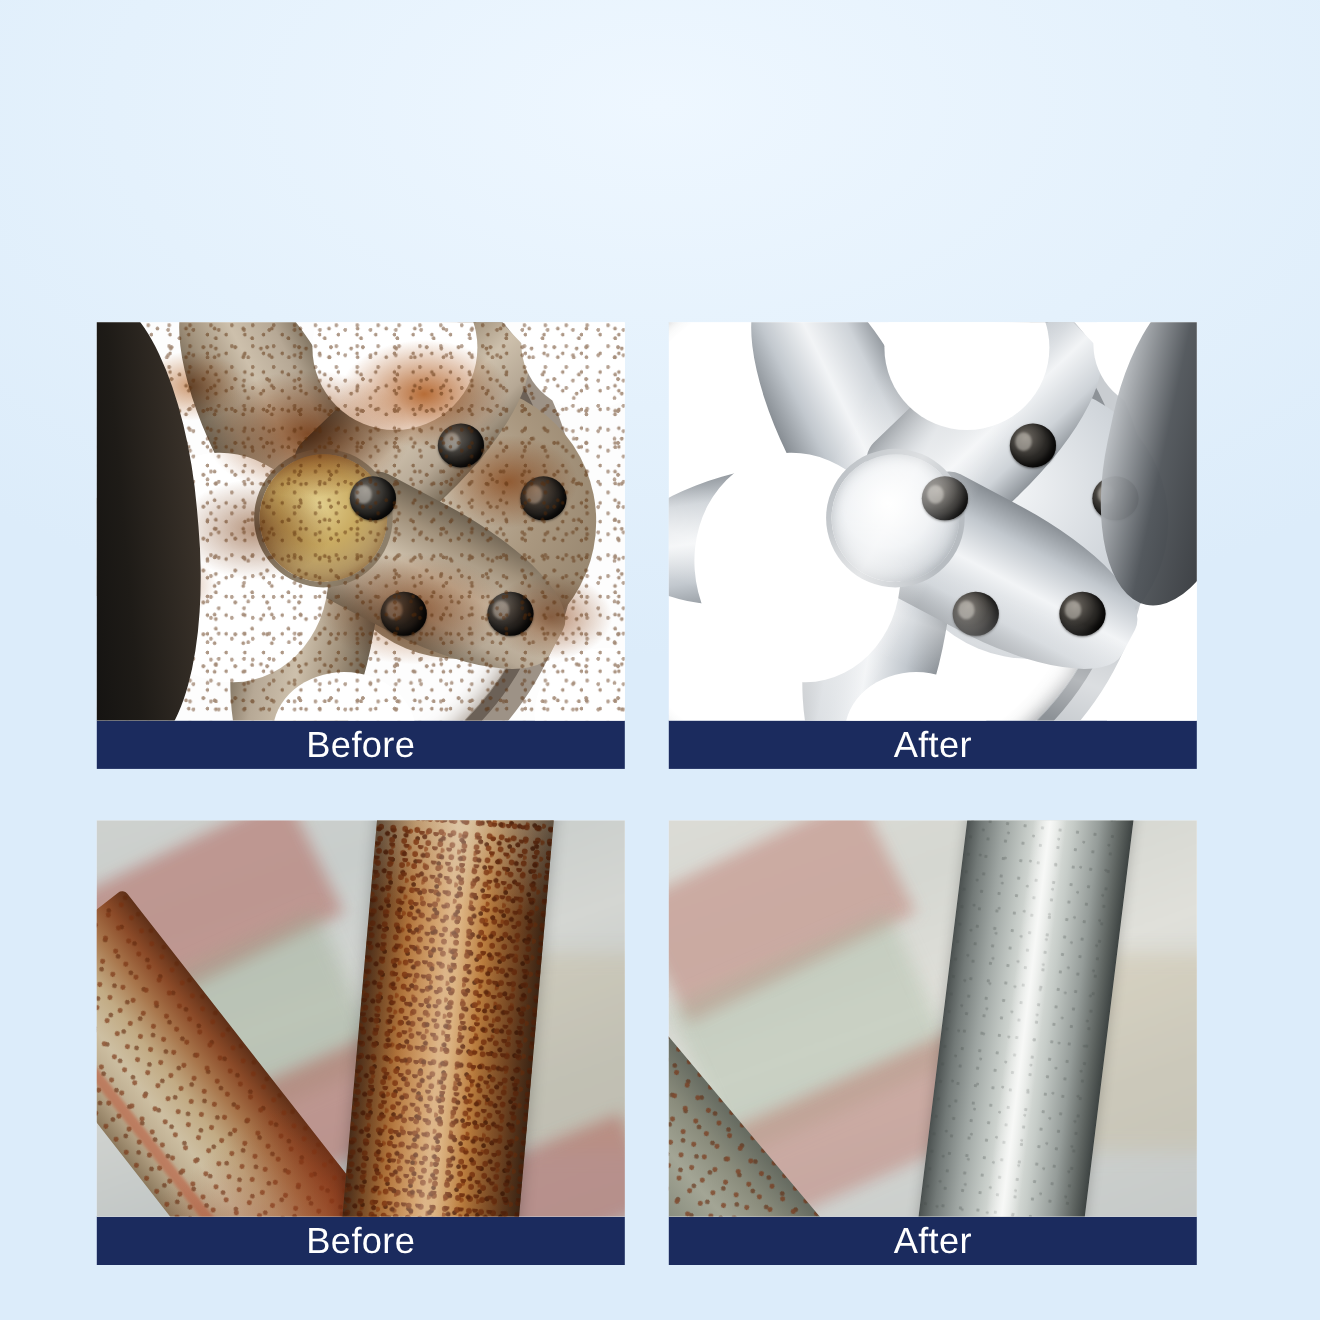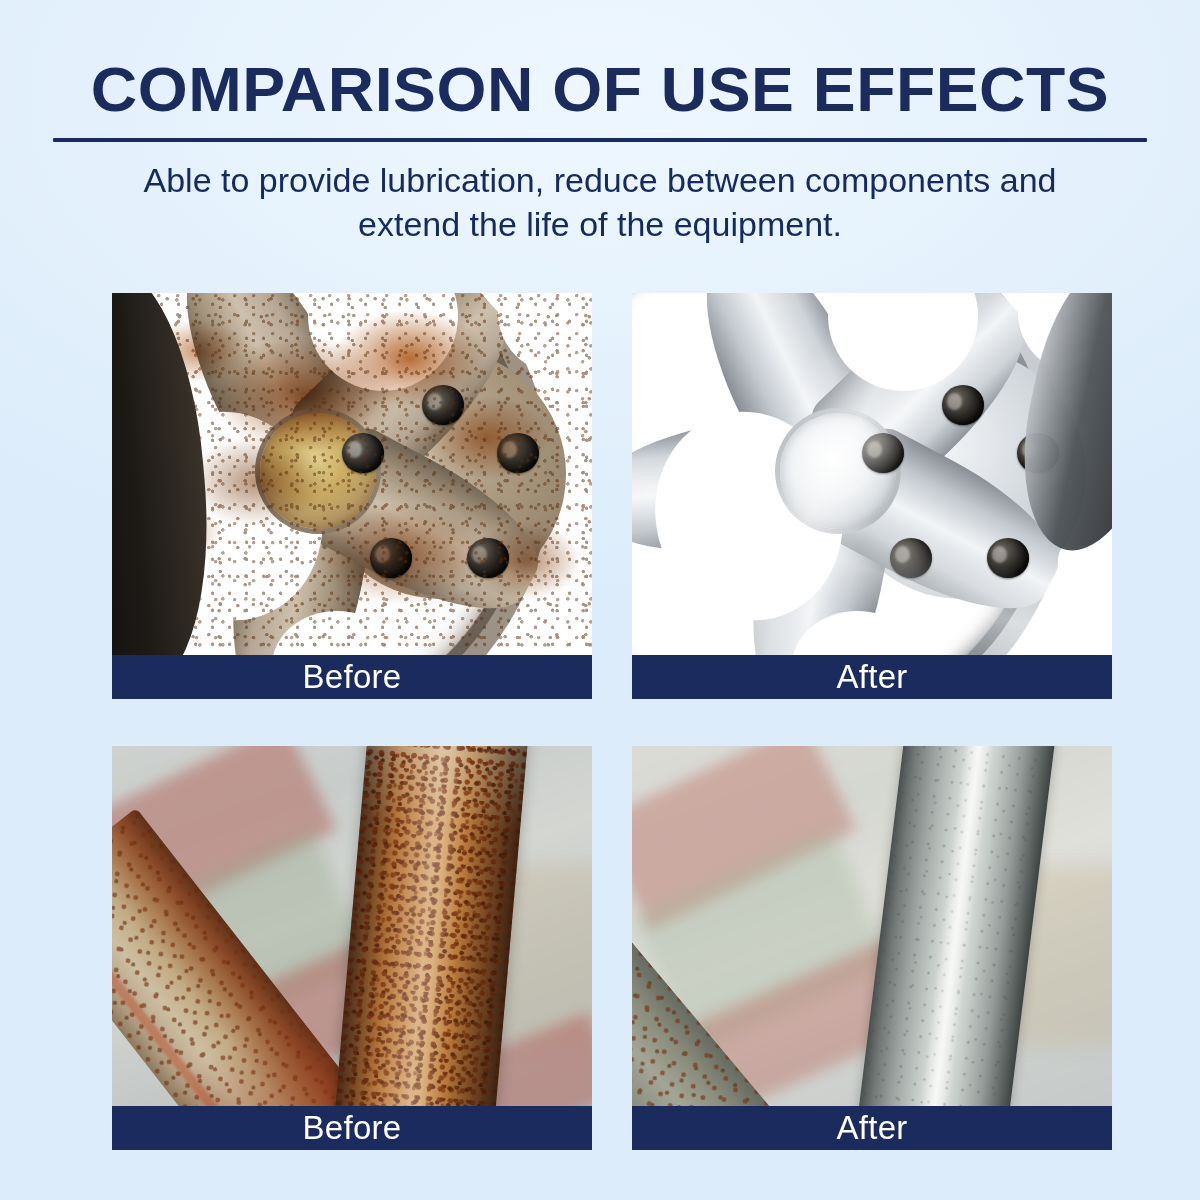--- a/index.html
+++ b/index.html
@@ -50,21 +50,21 @@
     text-align: center;
     font-size: 34px;
     line-height: 1.30;
     color: #152a5e;
     font-weight: 500;
   }
 
   
   .grid {
     position: absolute;
-    left: 112px;
+    left: 88px;
     top: 293px;
     width: 1000px;
   }
   .row {
     display: flex;
     justify-content: space-between;
     margin-bottom: 47px;
   }
   .row:last-child { margin-bottom: 0; }
 
@@ -412,28 +412,20 @@
     left: 10%;
   }
   .clean2 .bg-tile-red { background: rgba(186,108,96,.42); }
   .clean2 .bg-tile-green { background: rgba(156,176,150,.32); }
 </style>
 </head>
 <body>
 
 <div class="page">
 
-  <div class="header">
-    <div class="title">COMPARISON OF USE EFFECTS</div>
-    <div class="title-rule"></div>
-    <div class="subtitle">
-      <div>Able to provide lubrication, reduce between components and</div>
-      <div>extend the life of the equipment.</div>
-    </div>
-  </div>
 
   <div class="grid">
 
     <div class="row row-top">
 
       <div class="panel">
         <div class="photo">
           <div class="wheel-scene">
             <div class="rim-ring"></div>
             <div class="rim-ring inner"></div>

